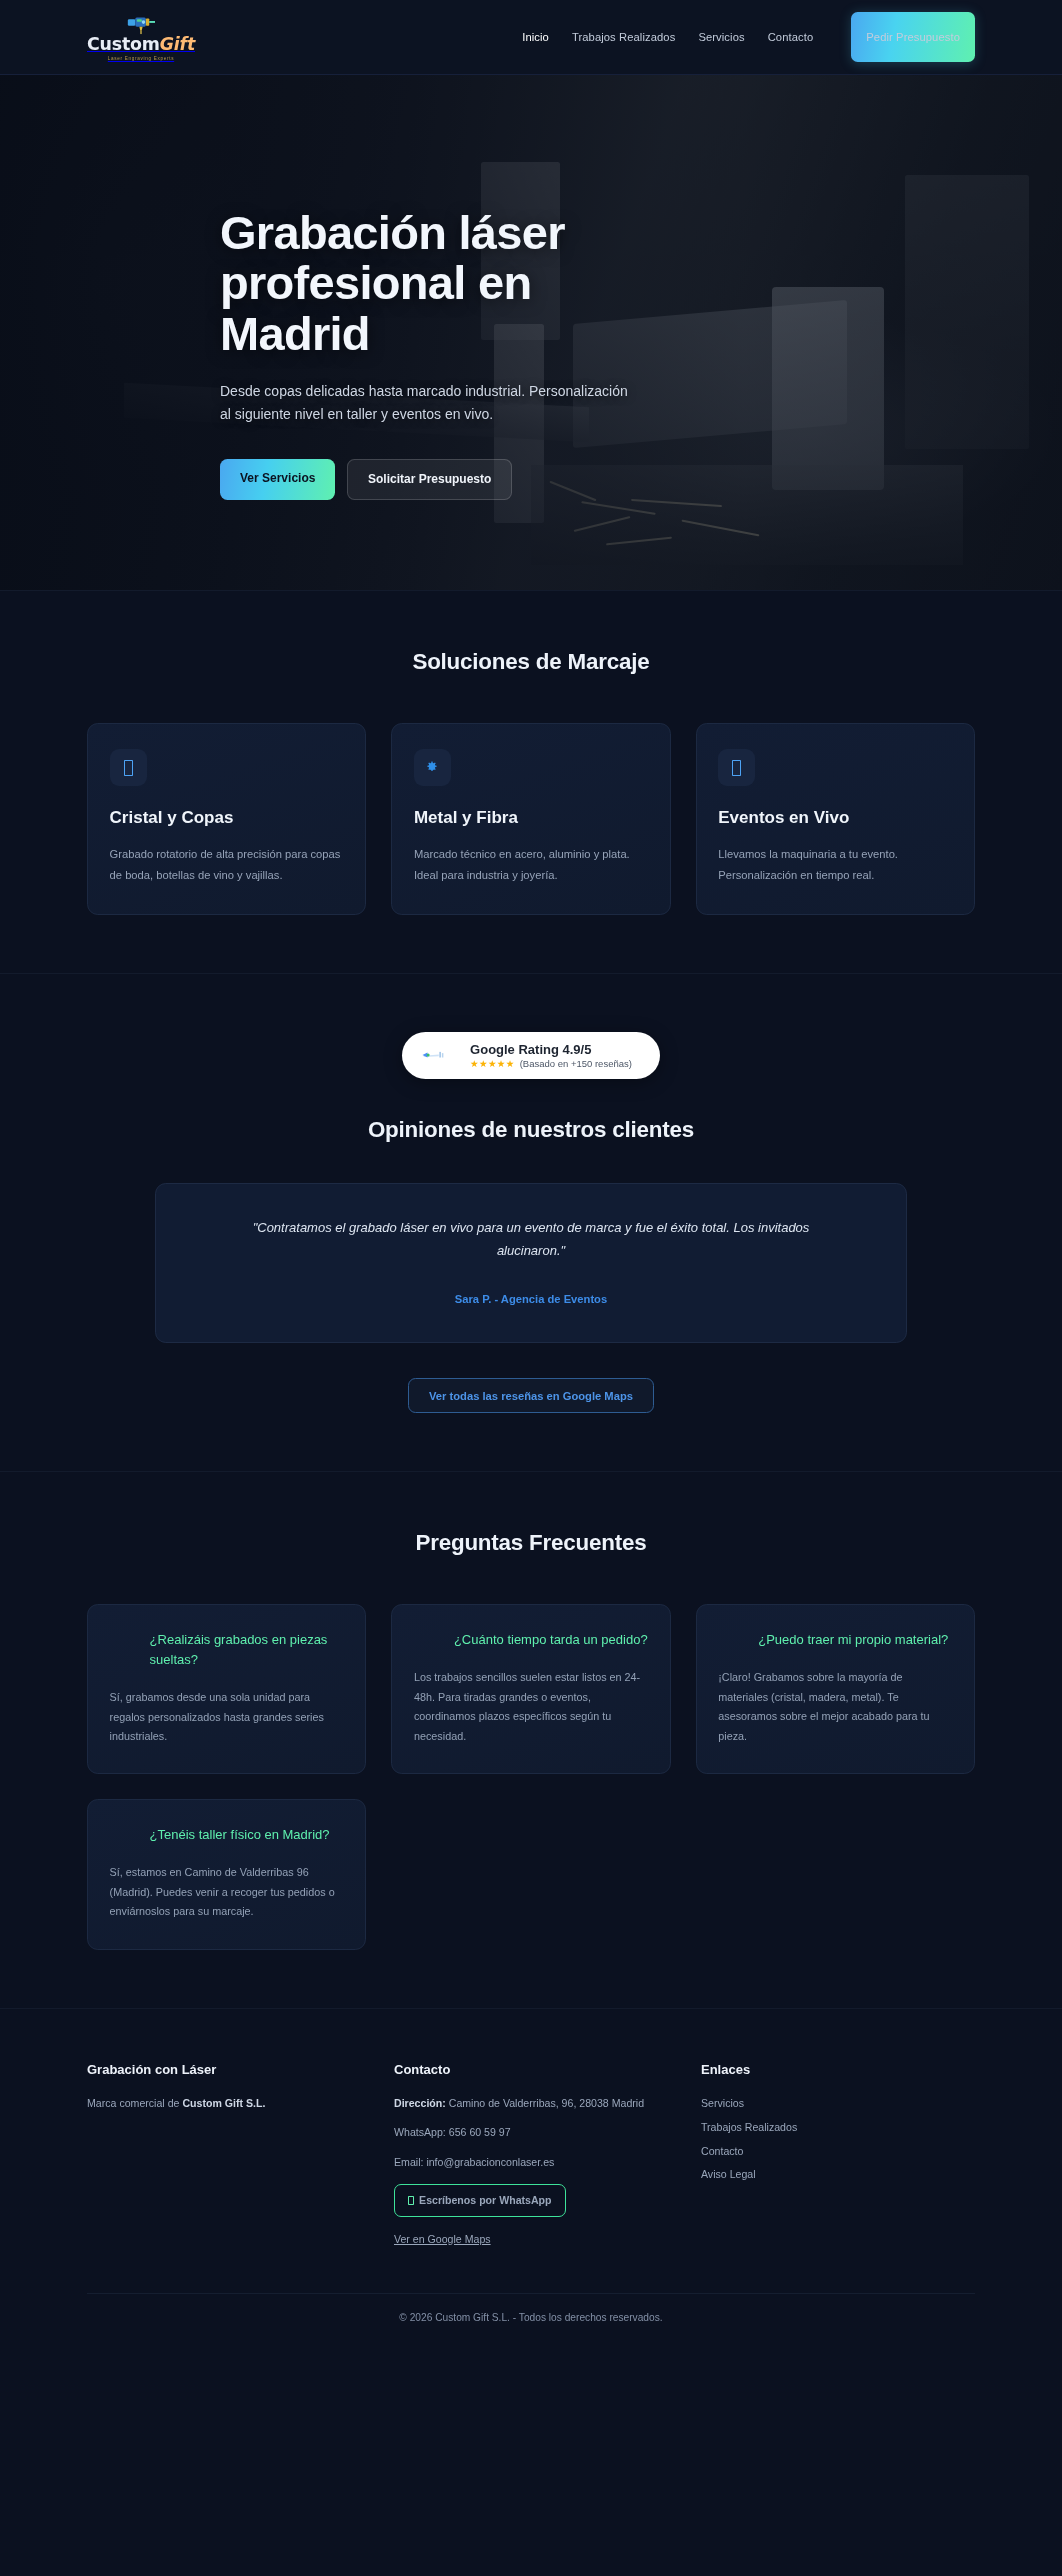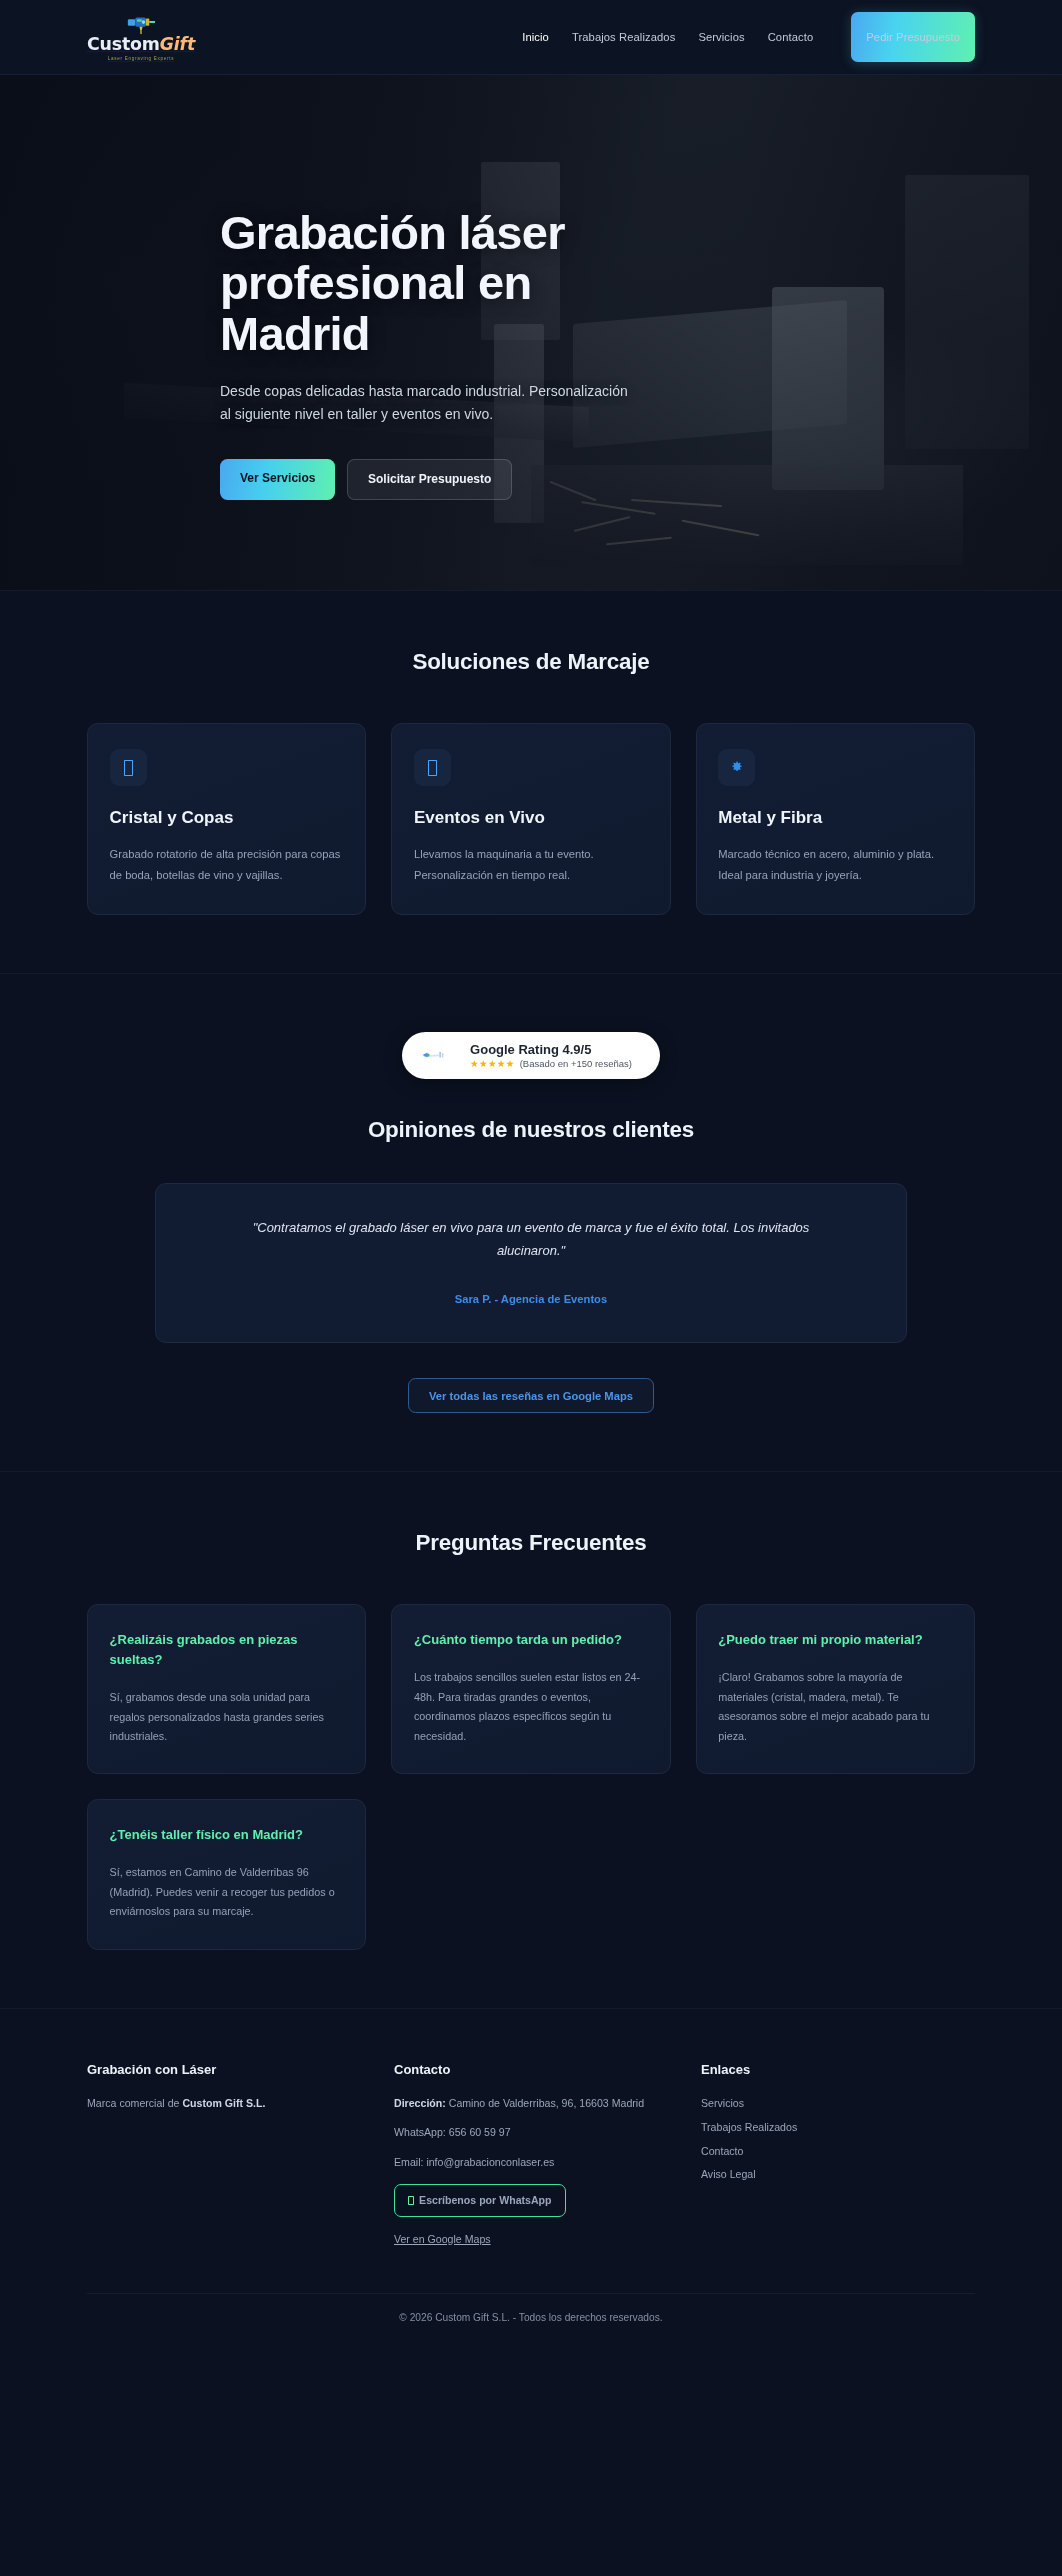--- a/index.html
+++ b/index.html
@@ -255,24 +255,25 @@
     gap: 25px;
   }
   .faq-card {
     background: linear-gradient(160deg, #121d34 0%, #101a2e 100%);
     border: 0.8px solid #1c2942;
     border-radius: 10.8px;
     padding: 25px 21.6px 26.6px;
   }
   .faq-card h3 {
     font-size: 13px;
-    font-weight: bold;
+    font-weight: normal;
     color: #5ff0ae;
     line-height: 1.52;
     margin-bottom: 18px;
+    margin-left: 40px;
   }
   .faq-card p { font-size: 10.8px; line-height: 1.82; color: #93a1b6; }
 
   
   .footer { border-top: 0.8px solid #131b2c; padding: 53px 87px 0; }
   .footer-cols {
     display: grid;
     grid-template-columns: 1.0fr 1.0fr 1.0fr;
     gap: 33px;
   }
@@ -372,35 +373,35 @@
     <div class="card">
       <div class="card-icon">
           <span class="tofu"></span>
         </div>
       <h3>Cristal y Copas</h3>
       <p>Grabado rotatorio de alta precisión para copas de boda, botellas de vino y vajillas.</p>
     </div>
 
     <div class="card">
       <div class="card-icon">
+        <svg width="14" height="14" viewBox="0 0 24 24" fill="#2f8fe8">
+          <path d="M12 8a4 4 0 100 8 4 4 0 000-8zm0 6a2 2 0 110-4 2 2 0 010 4z"></path>
+          <path d="M11 1h2l.4 2.3 1.7.7 1.9-1.4 1.4 1.4-1.4 1.9.7 1.7L20 8v2l-2.3.4-.7 1.7 1.4 1.9-1.4 1.4-1.9-1.4-1.7.7L13 17h-2l-.4-2.3-1.7-.7-1.9 1.4-1.4-1.4 1.4-1.9-.7-1.7L4 10V8l2.3-.4.7-1.7L5.6 4l1.4-1.4 1.9 1.4 1.7-.7z"></path>
+        </svg>
+      </div>
+      <h3>Metal y Fibra</h3>
+      <p>Marcado técnico en acero, aluminio y plata. Ideal para industria y joyería.</p>
+    </div>
+
+    <div class="card">
+      <div class="card-icon">
           <span class="tofu"></span>
         </div>
       <h3>Eventos en Vivo</h3>
       <p>Llevamos la maquinaria a tu evento. Personalización en tiempo real.</p>
-    </div>
-
-    <div class="card">
-      <div class="card-icon">
-        <svg width="14" height="14" viewBox="0 0 24 24" fill="#2f8fe8">
-          <path d="M12 8a4 4 0 100 8 4 4 0 000-8zm0 6a2 2 0 110-4 2 2 0 010 4z"></path>
-          <path d="M11 1h2l.4 2.3 1.7.7 1.9-1.4 1.4 1.4-1.4 1.9.7 1.7L20 8v2l-2.3.4-.7 1.7 1.4 1.9-1.4 1.4-1.9-1.4-1.7.7L13 17h-2l-.4-2.3-1.7-.7-1.9 1.4-1.4-1.4 1.4-1.9-.7-1.7L4 10V8l2.3-.4.7-1.7L5.6 4l1.4-1.4 1.9 1.4 1.7-.7z"></path>
-        </svg>
-      </div>
-      <h3>Metal y Fibra</h3>
-      <p>Marcado técnico en acero, aluminio y plata. Ideal para industria y joyería.</p>
     </div>
 
   </div>
 </section>
 
 <section class="section">
   <div class="rating-pill-wrap">
     <div class="rating-pill">
       <svg class="g-logo" viewBox="0 0 48 30">
         <path d="M6 16 L30 14 L30 17 L6 18 Z" fill="#cfe3f7"></path>
@@ -461,21 +462,21 @@
 <footer class="footer">
   <div class="footer-cols">
 
     <div>
       <h4>Grabación con Láser</h4>
       <p class="fline"><span>Marca comercial de </span><b>Custom Gift S.L.</b></p>
     </div>
 
     <div>
       <h4>Contacto</h4>
-      <p class="fline"><b>Dirección:</b><span> Camino de Valderribas, 96, 16603 Madrid</span></p>
+      <p class="fline"><b>Dirección:</b><span> Camino de Valderribas, 96, 28038 Madrid</span></p>
       <p class="fline">WhatsApp: 656 60 59 97</p>
       <p class="fline">Email: info@grabacionconlaser.es</p>
       <a href="#" class="wa-btn"><span class="tofu" style="width:5.8px;height:9px;border-color:#5ff0ae;vertical-align:-0.8px;margin-right:5px;"></span><span>Escríbenos por WhatsApp</span></a>
       <div>
         <a href="#" class="maps-link">Ver en Google Maps</a>
       </div>
     </div>
 
     <div>
       <h4>Enlaces</h4>

